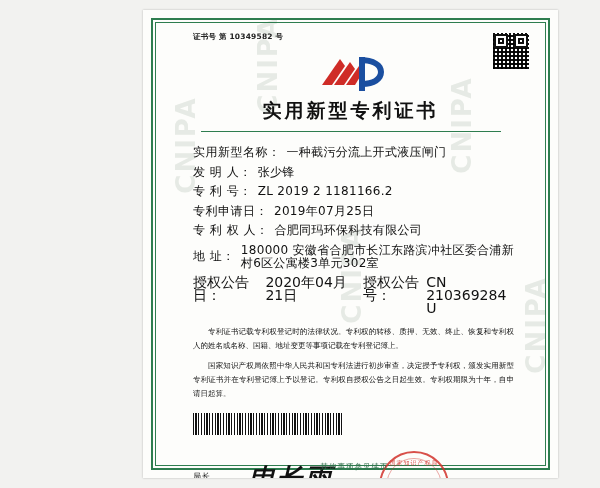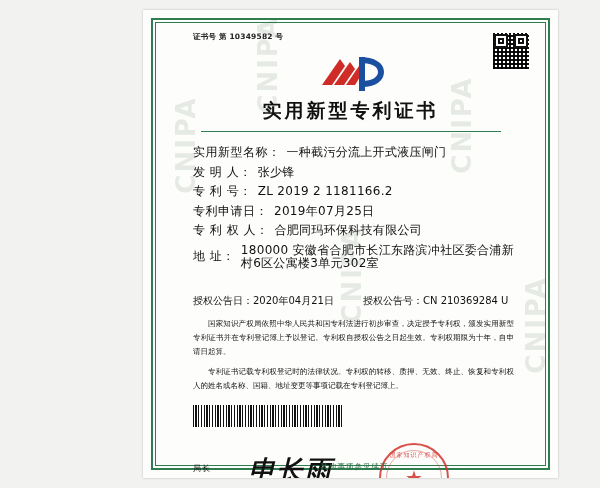--- a/index.html
+++ b/index.html
@@ -156,25 +156,24 @@
     letter-spacing: 0.5px;
   }
   .field .val {
     flex: 1 1 auto;
     padding-left: 6px;
     letter-spacing: 0.3px;
   }
   .field .val.two-line { line-height: 13px; }
   .row2 {
     display: flex;
-    font-size: 10px;
+    font-size: 14px;
     color: #111;
     line-height: 13px;
     margin-bottom: 6.5px;
-    margin-top: 24px;
   }
   .row2 .c1 { flex: 0 0 170px; display: flex; }
   .row2 .c2 { flex: 1 1 auto; display: flex; }
   .para {
     margin-top: 10px;
     padding-left: 24px;
     padding-right: 18px;
     font-size: 7.5px;
     line-height: 14px;
     color: #111;
@@ -350,22 +349,22 @@
             <span class="val">2020年04月21日</span>
           </div>
           <div class="c2">
             <span class="lbl">授权公告号：</span>
             <span class="val">CN 210369284 U</span>
           </div>
         </div>
       </div>
 
       <div class="para">
+        <p>专利证书记载专利权登记时的法律状况。专利权的转移、质押、无效、终止、恢复和专利权人的姓名或名称、国籍、地址变更等事项记载在专利登记簿上。</p>
         <p>国家知识产权局依照中华人民共和国专利法进行初步审查，决定授予专利权，颁发实用新型专利证书并在专利登记簿上予以登记。专利权自授权公告之日起生效。专利权期限为十年，自申请日起算。</p>
-        <p>专利证书记载专利权登记时的法律状况。专利权的转移、质押、无效、终止、恢复和专利权人的姓名或名称、国籍、地址变更等事项记载在专利登记簿上。</p>
       </div>
 
       <div class="barcode"></div>
 
       <div class="sign-area">
         <div class="sign-labels">
           <div>局长</div>
           <div>申长雨</div>
         </div>
         <div class="handwriting">申长雨</div>

